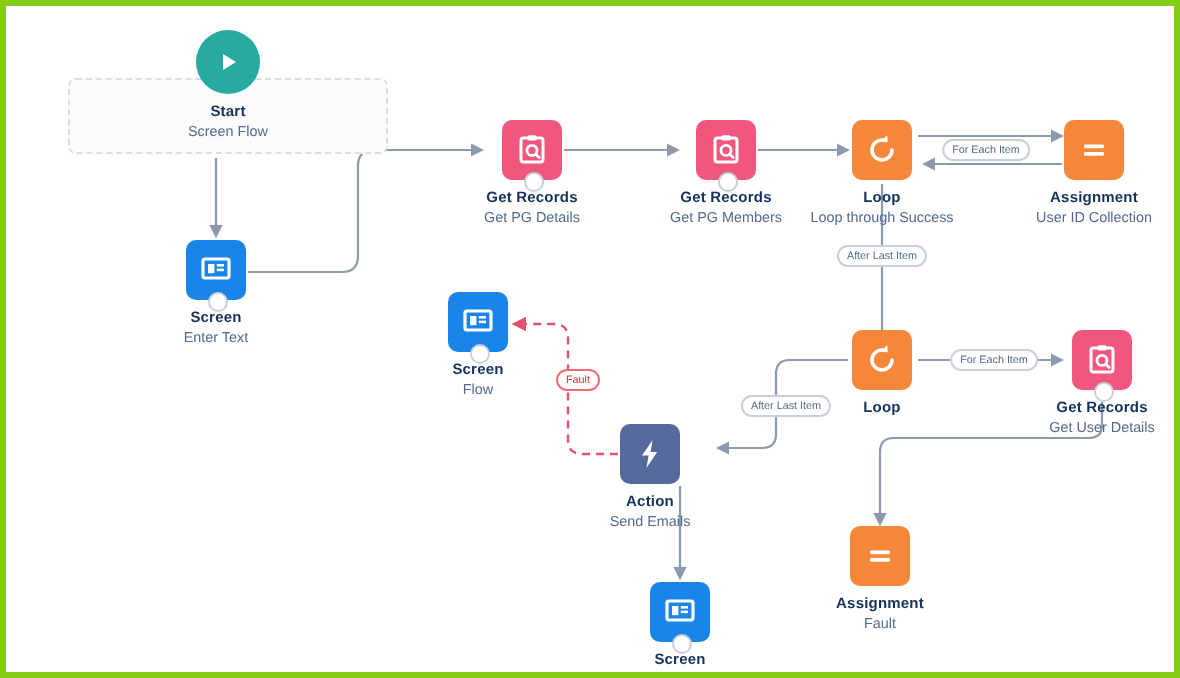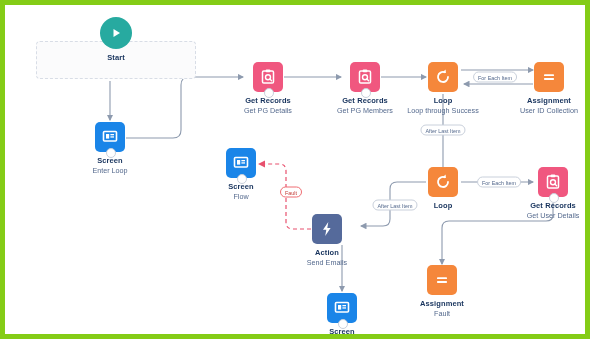--- a/index.html
+++ b/index.html
@@ -2,21 +2,21 @@
 <html><head>
 <meta charset="utf-8">
 <style>
   html,body{margin:0;padding:0;background:#ffffff;}
   body{font-family:"Liberation Sans", sans-serif;}
 
   #canvas{
     position:relative;
     width:590px;height:339px;
     background:#ffffff;
-    border:5px solid #84cc16;
+    border:3px solid #84cc16;
     box-sizing:border-box;
     overflow:hidden;
   }
 
   svg#wires{position:absolute;left:0;top:0;width:590px;height:339px;pointer-events:none;}
 
   .node{position:absolute;width:120px;margin-left:-60px;text-align:center;}
   .icon{
     width:30px;height:30px;margin:0 auto;
     border-radius:5px;
@@ -115,34 +115,35 @@
 
   <div id="start-block"></div>
 
   <div class="node" id="start-node">
     <div class="icon">
       <svg width="14" height="14" viewBox="0 0 14 14">
           <path d="M4.5,3 L11,7 L4.5,11 Z" fill="#ffffff"></path>
         </svg>
     </div>
     <div class="title">Start</div>
+    <div class="sub">Screen Flow</div>
   </div>
 
   <div class="node" style="left:105px;top:117px;">
     <div class="icon" style="background:#1a85e8;">
       <svg width="18" height="18" viewBox="0 0 18 18">
         <rect x="2.5" y="3.5" width="13" height="9.5" rx="1" fill="none" stroke="#ffffff" stroke-width="1.6"></rect>
         <rect x="5" y="6" width="3.2" height="4.6" fill="#ffffff"></rect>
         <rect x="9.4" y="6" width="3.6" height="1.3" fill="#ffffff"></rect>
         <rect x="9.4" y="8.3" width="3.6" height="1.3" fill="#ffffff"></rect>
       </svg>
       <div class="dot"></div>
     </div>
     <div class="title">Screen</div>
-    <div class="sub">Enter Loop</div>
+    <div class="sub">Enter Text</div>
   </div>
 
   <div class="node" style="left:263px;top:57px;">
     <div class="icon" style="background:#f0577f;">
       <svg width="18" height="18" viewBox="0 0 18 18">
         <rect x="3.5" y="3" width="11" height="12" rx="1.3" fill="none" stroke="#ffffff" stroke-width="1.5"></rect>
         <rect x="6.6" y="1.6" width="4.8" height="2.6" rx="1" fill="#ffffff"></rect>
         <circle cx="9" cy="9.2" r="2.5" fill="none" stroke="#ffffff" stroke-width="1.4"></circle>
         <path d="M10.9,11.1 L12.6,12.8" stroke="#ffffff" stroke-width="1.4" stroke-linecap="round"></path>
       </svg>

